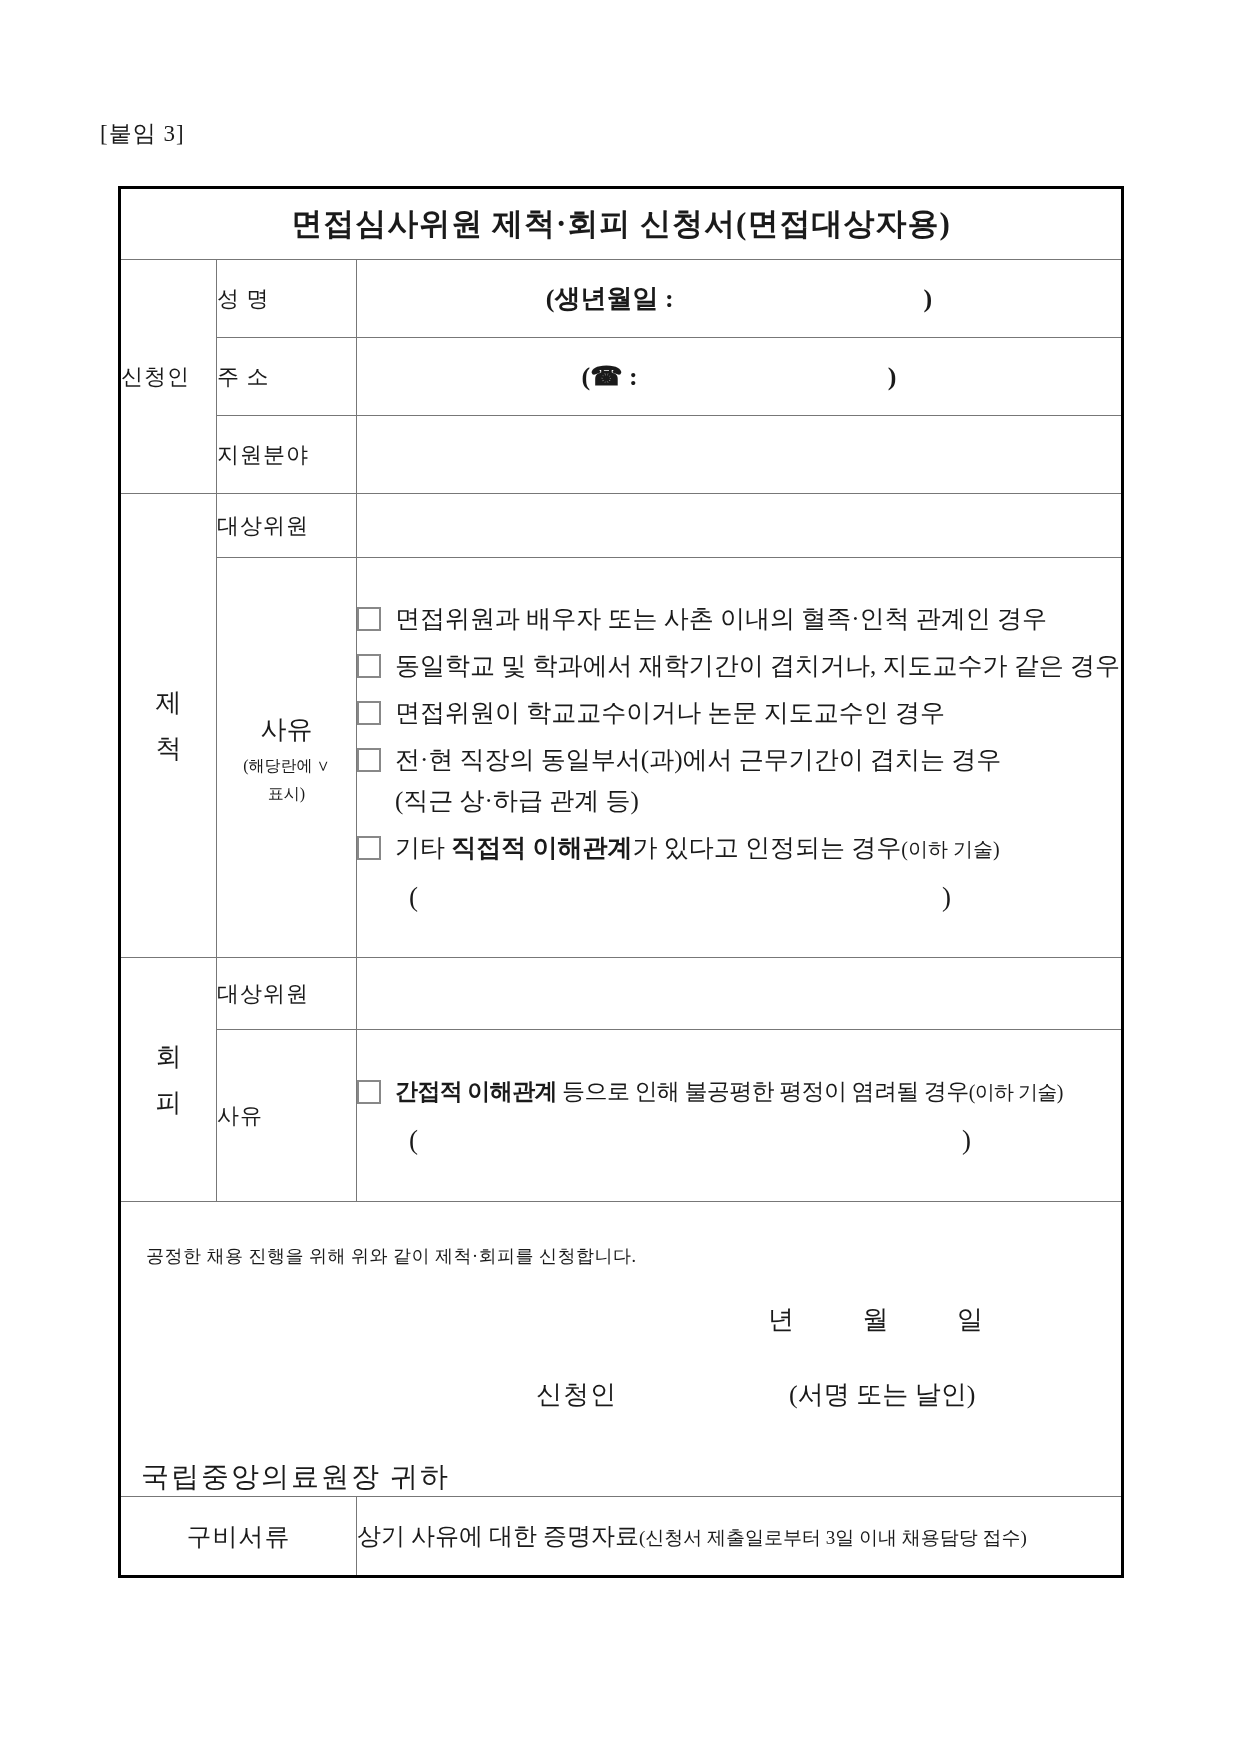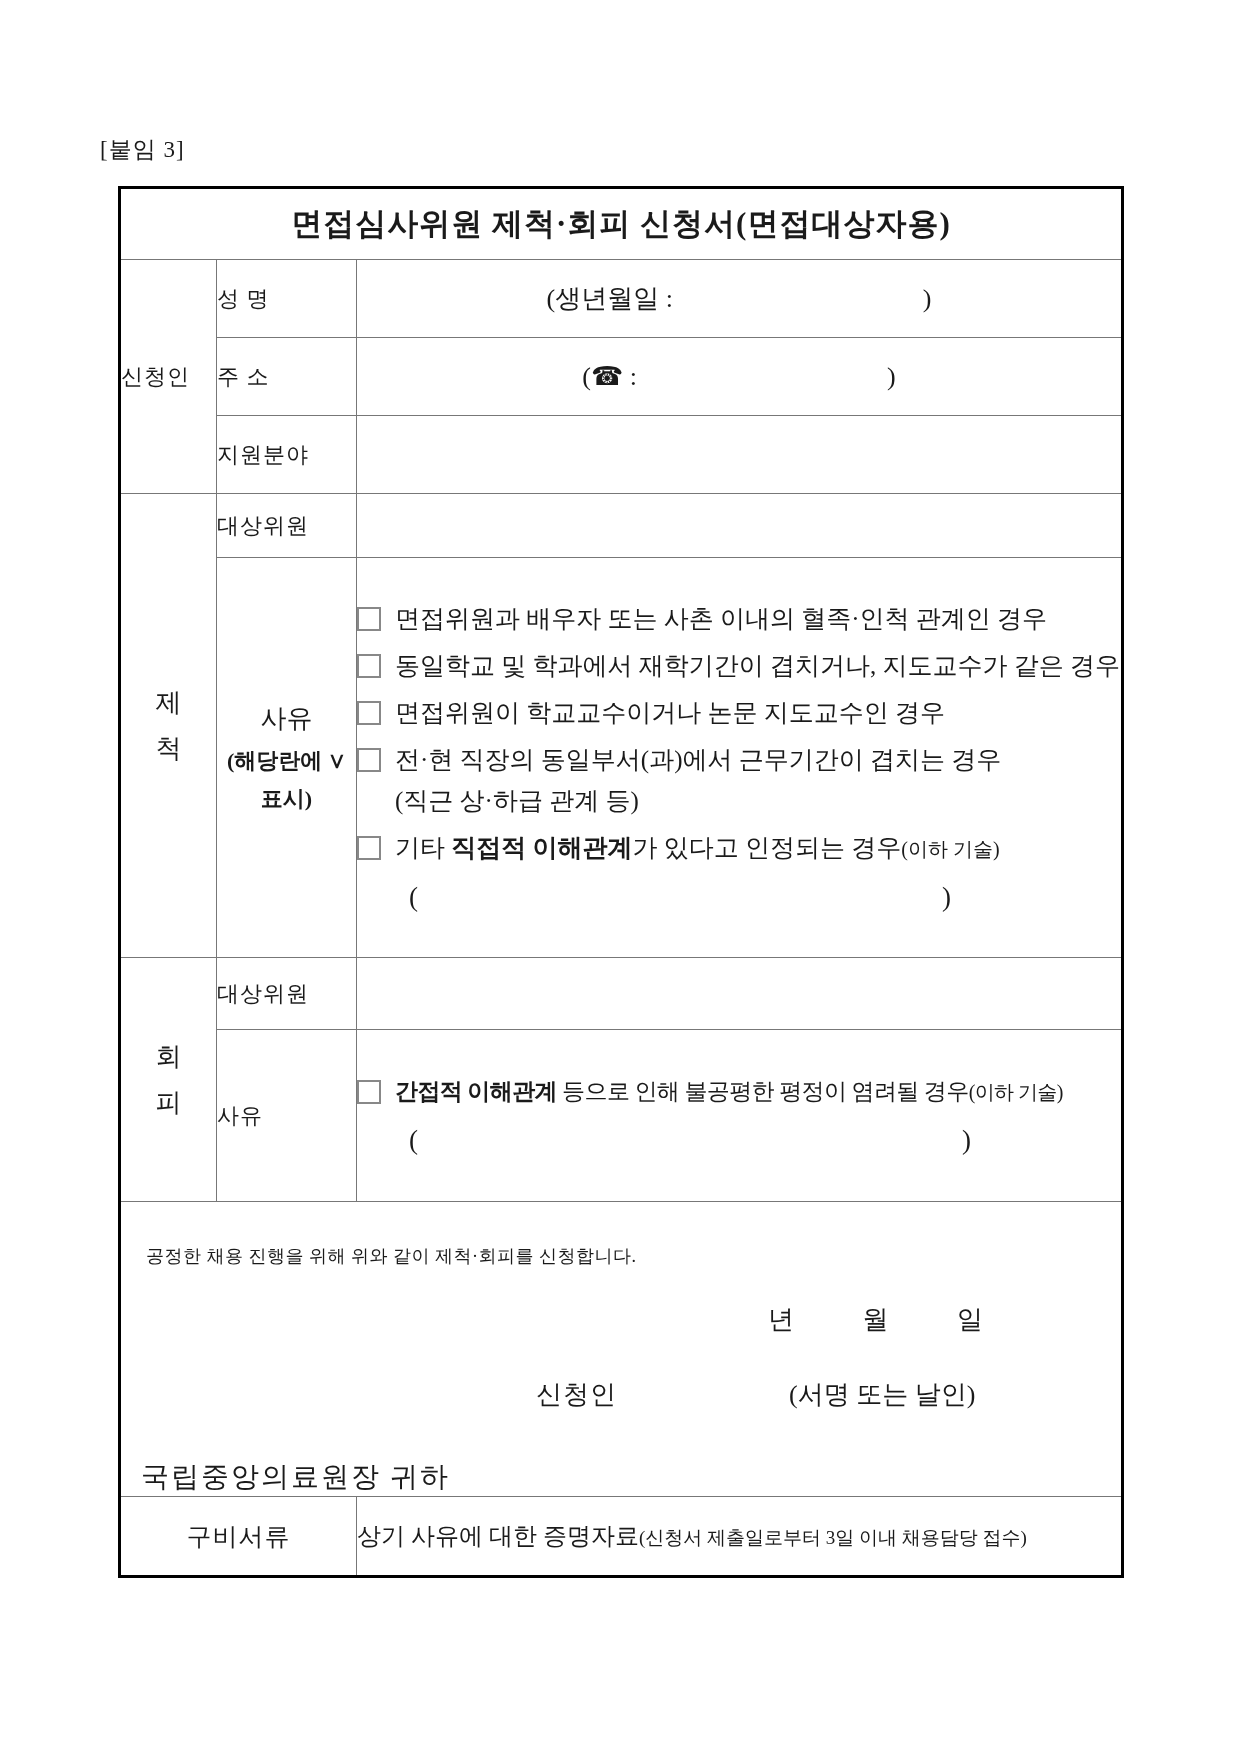--- a/index.html
+++ b/index.html
@@ -5,21 +5,21 @@
   html,body { margin:0; padding:0; background:#ffffff; }
   .page {
     position:relative;
     width:1239px; height:1752px;
     background:#ffffff;
     font-family:"Liberation Serif", serif;
     color:#1a1a1a;
     overflow:hidden;
   }
   .attach {
-    position:absolute; left:100px; top:134px;
+    position:absolute; left:100px; top:118px;
     font-size:23px; letter-spacing:1px;
   }
   table.form {
     position:absolute; left:118px; top:186px;
     width:1003px;
     border-collapse:collapse; table-layout:fixed;
     border:3px solid #000;
   }
   table.form td {
     border:1px solid #777;
@@ -34,23 +34,23 @@
   tr.h-r1     { height:400px; }
   tr.h-t2     { height:72px;  }
   tr.h-r2     { height:172px; }
   tr.h-stmt   { height:295px; }
   tr.h-docs   { height:80px;  }
 
   .title-cell { text-align:center; font-size:31px; font-weight:bold; letter-spacing:1px; }
   .lbl        { font-size:22px; letter-spacing:1px;margin-left:28px; }
   .vlbl       { text-align:center; font-size:26px; }
   .vlbl div   { line-height:1.75; }
-  .sublbl     { font-size:22px; line-height:1.4; letter-spacing:0;font-weight:bold; }
-
-  .paren-value { display:flex; justify-content:center; align-items:center; font-size:26px; }
+  .sublbl     { font-size:16px; line-height:1.4; letter-spacing:0; }
+
+  .paren-value { display:flex; justify-content:center; align-items:center; font-size:26px;font-weight:bold; }
   .paren-gap   { width:250px; height:1px; }
 
   .reason-cell { vertical-align:top; padding:12px 14px 0 18px; }
   .chk-item  { display:flex; align-items:flex-start; column-gap:14px; margin-bottom:6px; }
   .chk-box   { flex:none; width:20px; height:20px; border:2px solid #888; margin-top:9px; background:#fff; }
   .chk-text  { font-size:25px; line-height:41px; }
   .chk-text-sm { font-size:23px; line-height:41px; letter-spacing:-0.6px; white-space:nowrap; }
   .bold      { font-weight:bold; }
   .note      { font-size:20px; }
   .paren-row { display:flex; justify-content:space-between; font-size:27px; line-height:42px;

